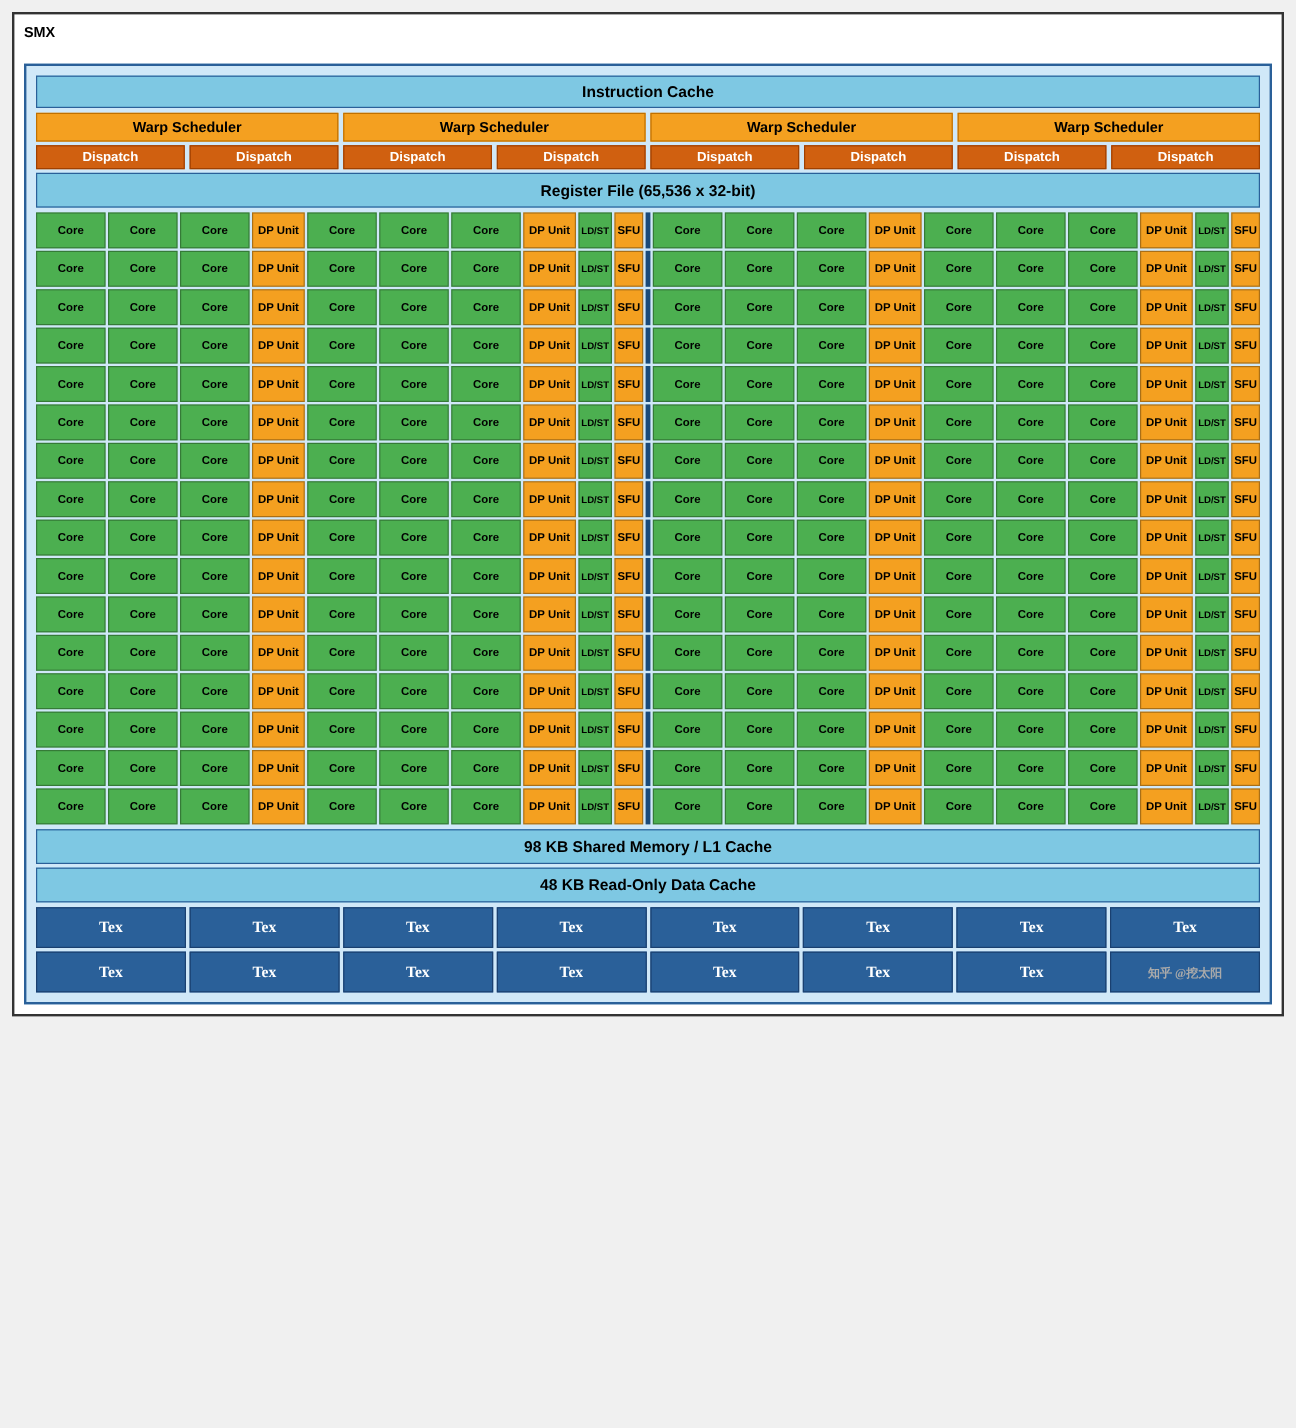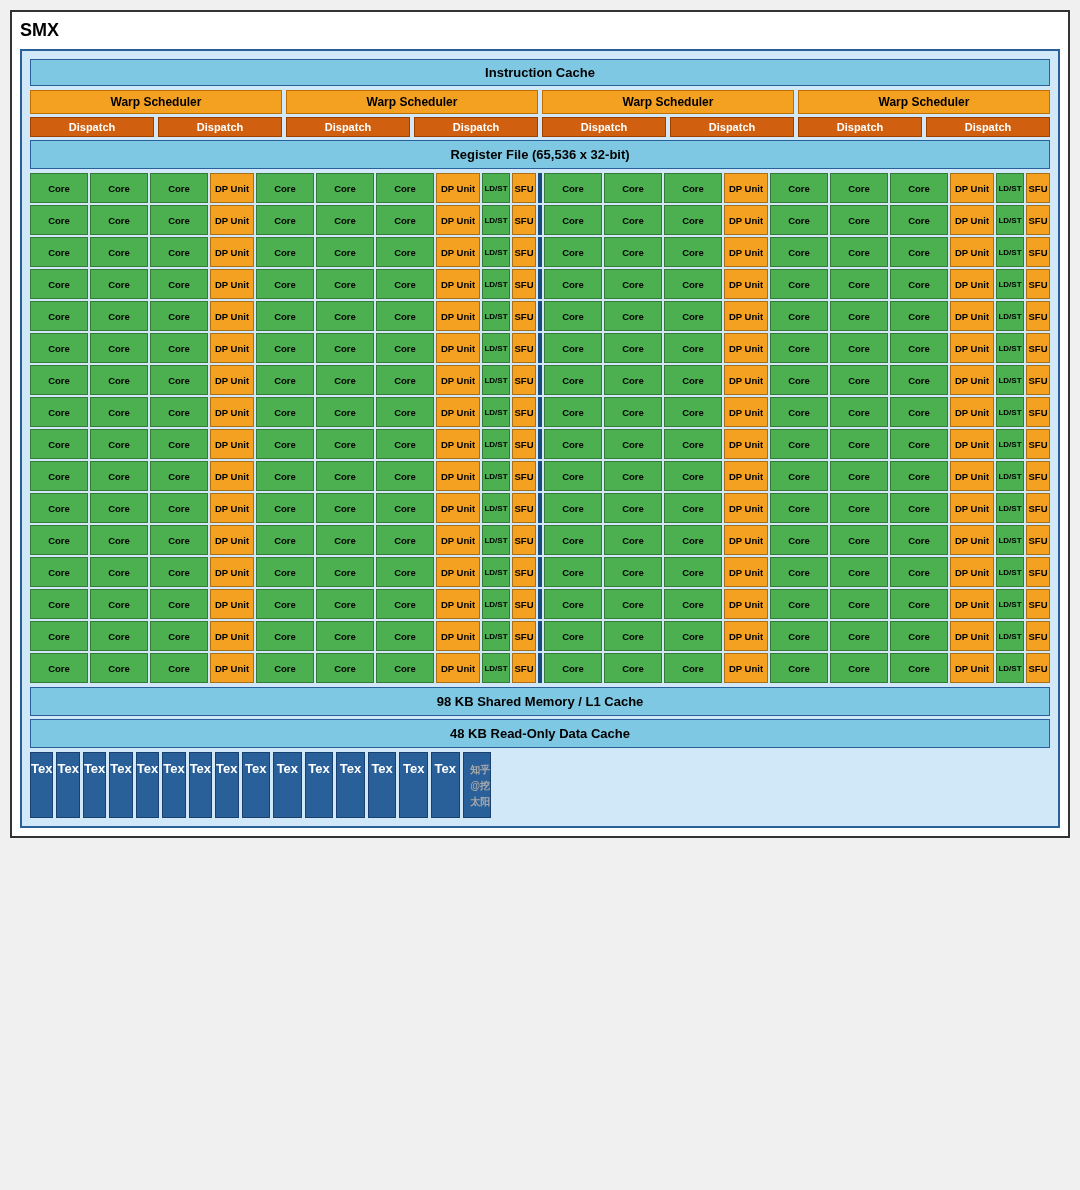--- a/index.html
+++ b/index.html
@@ -11,24 +11,24 @@
       align-items: flex-start;
       padding: 10px;
     }
     .smx-container {
       background: #fff;
       border: 2px solid #333;
       padding: 8px;
       width: 1060px;
     }
     .smx-title {
-      font-size: 18px;
-      font-weight: bold;
-      color: #000;
-      margin-bottom: 8px;
+      font-size: 12px;
+      font-weight: bold;
+      color: #000;
+      margin-bottom: 19px;
     }
     .inner-box {
       border: 2px solid #2a6099;
       background: #d0e8f8;
       padding: 8px;
     }
     .instruction-cache {
       background: #7ec8e3;
       border: 1px solid #2a6099;
       text-align: center;
@@ -148,22 +148,23 @@
       border: 1px solid #2a6099;
       text-align: center;
       font-size: 13px;
       font-weight: bold;
       color: #000;
       padding: 6px 0;
       margin-bottom: 4px;
     }
     .tex-rows {
       display: flex;
-      flex-direction: row;
+      flex-direction: column;
       gap: 3px;
+      font-family: Liberation Serif, serif;
     }
     .tex-row {
       display: flex;
       gap: 3px;
     }
     .tex-cell {
       flex: 1;
       background: #2a6099;
       border: 1px solid #1a4070;
       color: #fff;
@@ -590,19 +591,19 @@
         <div class="tex-cell">Tex</div>
       </div>
       <div class="tex-row">
         <div class="tex-cell">Tex</div>
         <div class="tex-cell">Tex</div>
         <div class="tex-cell">Tex</div>
         <div class="tex-cell">Tex</div>
         <div class="tex-cell">Tex</div>
         <div class="tex-cell">Tex</div>
         <div class="tex-cell">Tex</div>
-        <div class="tex-cell" style="position:relative;text-align:right;">
+        <div class="tex-cell" style="position:relative;">
           <span style="font-size:10px; color:#aaa;">知乎 @挖太阳</span>
         </div>
       </div>
     </div>
   </div>
 </div>
 
 </body></html>

